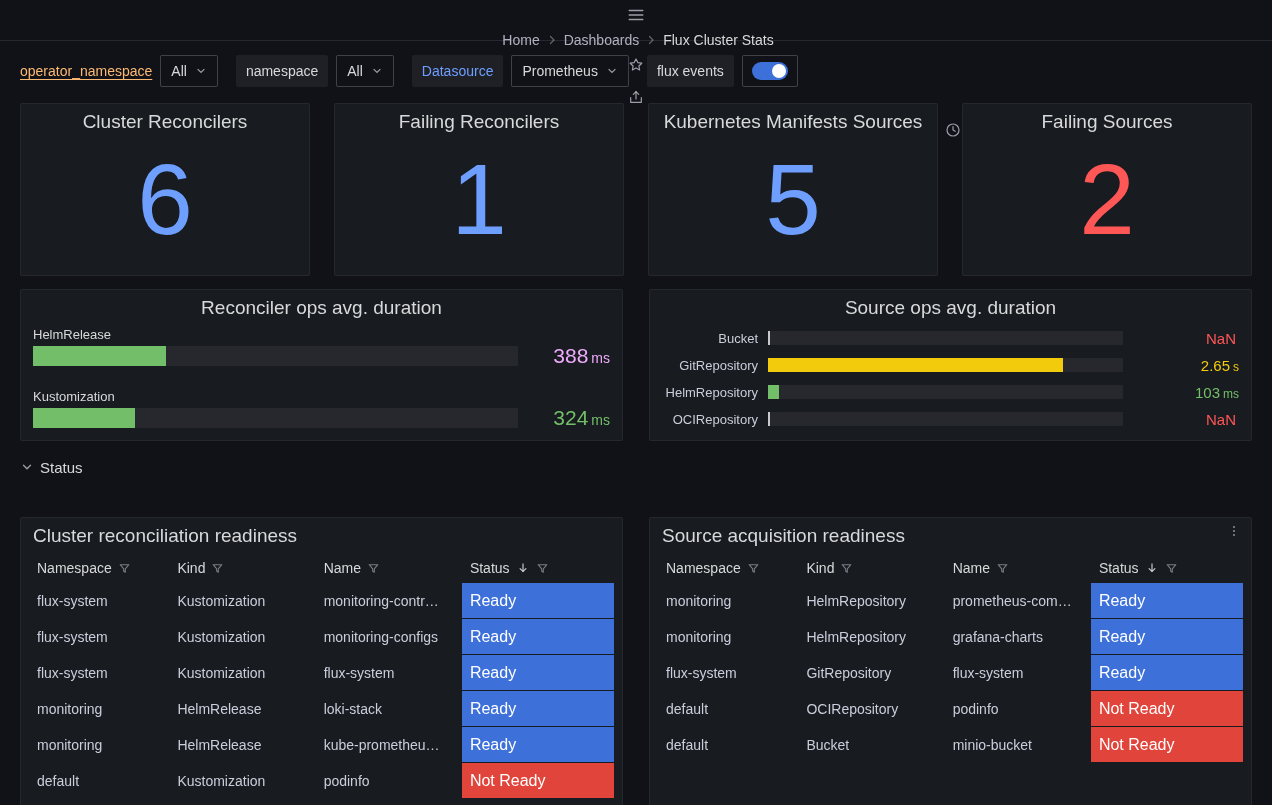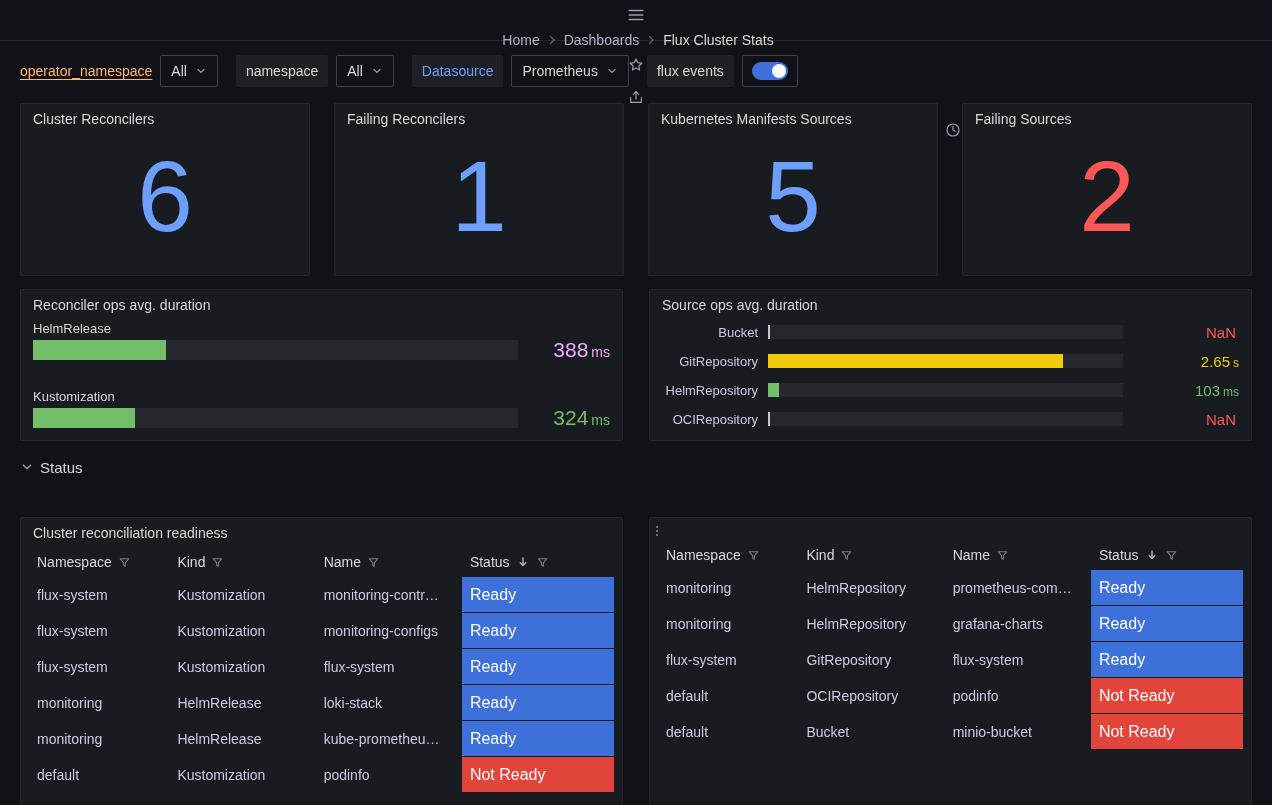--- a/index.html
+++ b/index.html
@@ -49,23 +49,23 @@
 
   
   .dash { padding:0 20px; overflow:hidden; }
   .grid4 { display:grid; grid-template-columns:repeat(4,1fr); gap:24px; margin-bottom:13px; }
   .grid2 { display:grid; grid-template-columns:1fr 1fr; gap:26px; }
   .panel { background:#181b1f; border:1px solid rgba(204,204,220,0.07); border-radius:2px;
            display:flex; flex-direction:column; min-width:0; }
   .stat-panel  { height:173px; }
   .gauge-panel { height:152px; }
   .table-panel { height:322px;margin-top:28px; }
-  .panel-title { margin:0; font-size:14px; font-weight:500; color:#d8d9da;
+  .panel-title { margin:0; font-size:19px; font-weight:500; color:#d8d9da;
                  padding:7px 12px 4px; white-space:nowrap; overflow:hidden;
-                 text-overflow:ellipsis; cursor:pointer; }
+                 text-overflow:ellipsis; cursor:pointer;text-align:center; }
   .stat-value { flex:1; display:flex; align-items:center; justify-content:center;
                 font-size:100px; font-weight:500; line-height:1; padding-bottom:14px; }
 
   
   .vgauge-body { flex:1; padding:4px 12px 12px; display:flex; flex-direction:column;
                  justify-content:space-between; }
   .vgauge-label { font-size:13px; color:#d8d9da; margin-bottom:3px; }
   .vgauge-row { display:flex; align-items:center; gap:14px; }
   .vgauge-track { flex:1; height:20px; background:rgba(204,204,220,0.08); overflow:hidden; }
   .vgauge-fill { height:100%; }
@@ -466,20 +466,21 @@
                   <div class="status-cell" style="background: rgb(224, 68, 58);">Not Ready</div>
                 </td>
             </tr>
           </tbody>
         </table>
       </div>
     </section>
 
     <section class="panel table-panel">
       <div class="panel-head">
+        <h2 class="panel-title">Source acquisition readiness</h2>
         <button class="kebab-btn">
           <svg width="14" height="14" viewBox="0 0 24 24" fill="currentColor">
               <circle cx="12" cy="5" r="1.7"></circle>
               <circle cx="12" cy="12" r="1.7"></circle>
               <circle cx="12" cy="19" r="1.7"></circle>
             </svg>
         </button>
       </div>
       <div class="table-wrap">
         <table>

